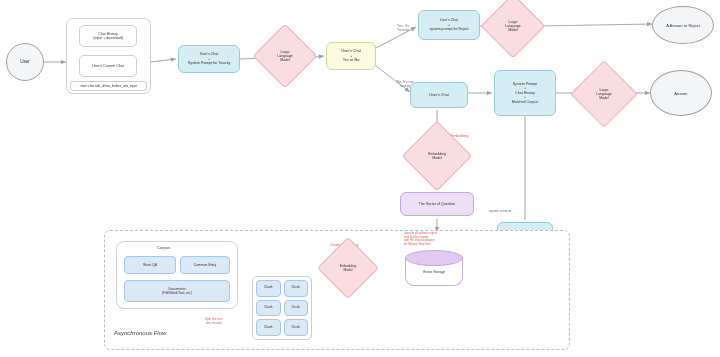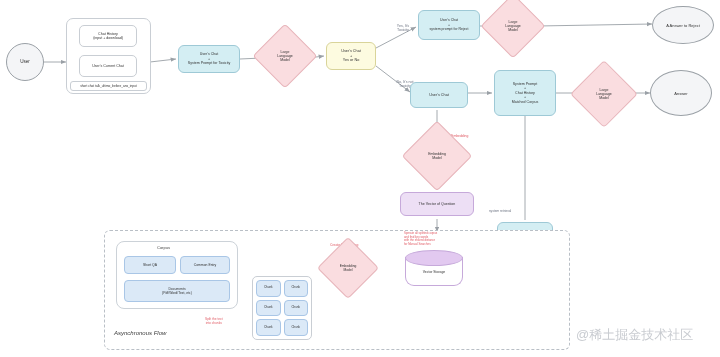--- a/index.html
+++ b/index.html
@@ -266,17 +266,14 @@
 with the shared distance
 for Manual Searches</span>
   </div>
 
   <div class="cyl" style="left:405px;top:250px;width:58px;height:36px;">
     <div class="body"></div>
     <div class="top"></div>
     <div class="ctext" style="font-size:3.4px;">Vector Storage</div>
   </div>
 
-  <div class="watermark" style="left:576px;top:326px;font-size:13px;">
-    <span>@稀土掘金技术社区</span>
-  </div>
 
 </div>
 
 </body></html>

